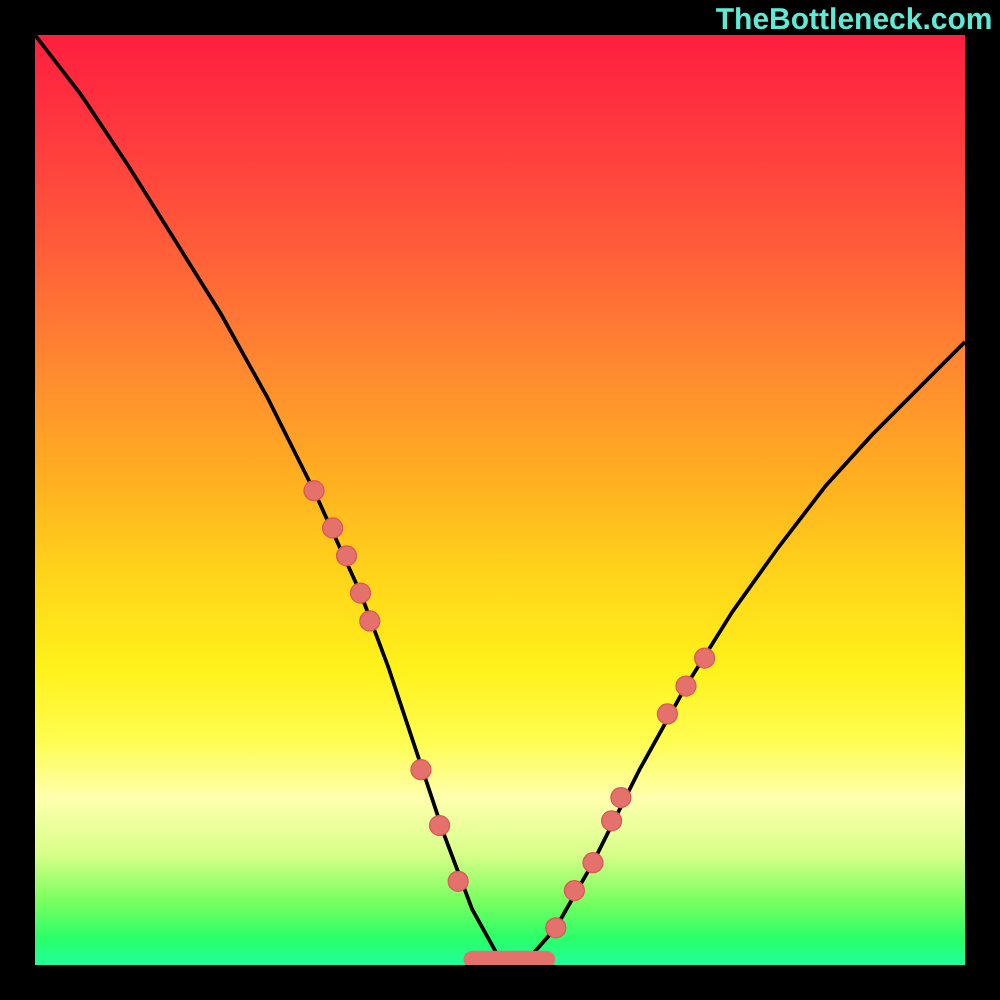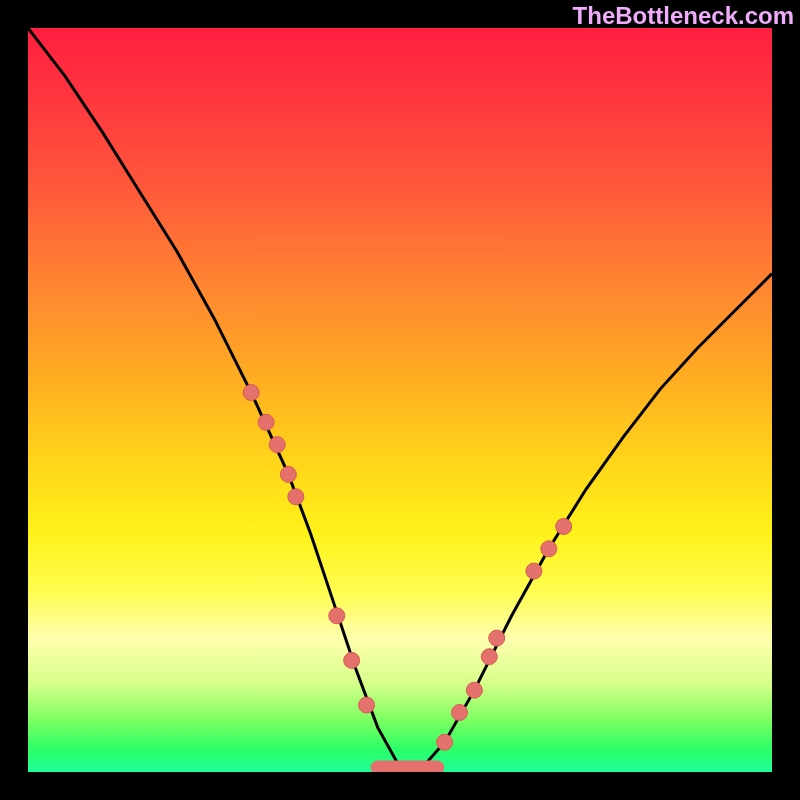--- a/index.html
+++ b/index.html
@@ -45,21 +45,21 @@
       #d8ff8a 88%,
       #7cff60 93%,
       #2cff68 97%,
       #1fff9a 100%
     );
   }
   .watermark {
     position: absolute;
     top: 2px;
     right: 6px;
-    color: #f0abfc;
+    color: #5eead4;
     font-size: 24px;
     font-weight: 600;
   }
   svg.curve {
     position: absolute;
     top: 0;
     left: 0;
     width: 100%;
     height: 100%;
   }

